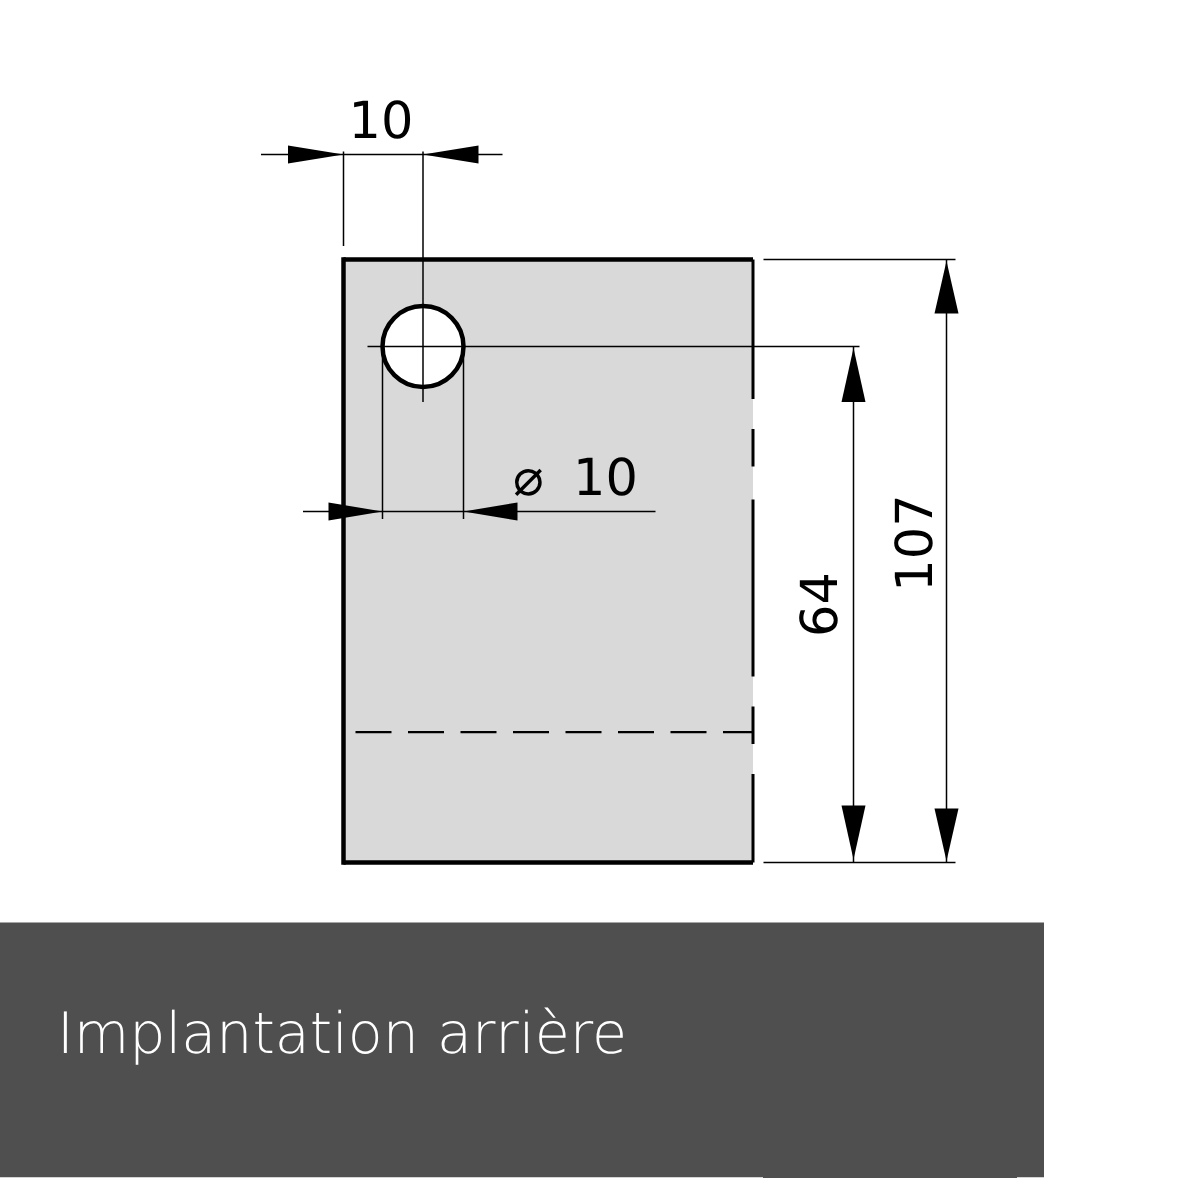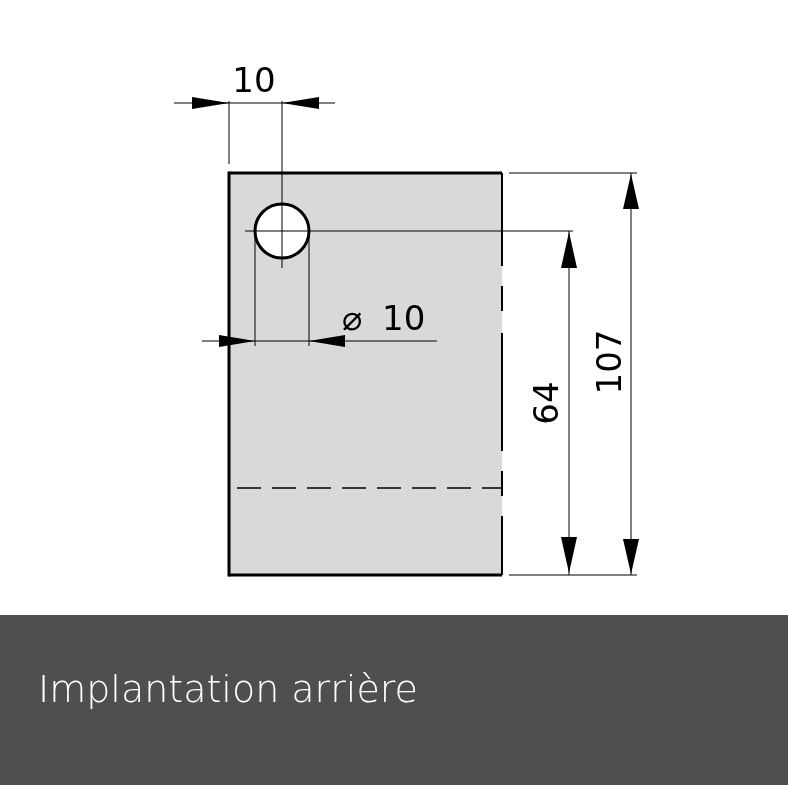--- a/index.html
+++ b/index.html
@@ -1,18 +1,18 @@
 <!DOCTYPE html>
 <html><head>
   <meta charset="utf-8">
   <style>
     html, body { margin: 0; padding: 0; }
     body { width: 800px; height: 785px; background: #ffffff; position: relative; overflow: hidden; font-family: "DejaVu Sans", sans-serif; }
     #drawing { position: absolute; left: 0; top: 16px; width: 800px; height: 615px; margin-left: 32px; }
-    #caption-bar { position: absolute; left: 0; top: 615px; width: 788px; height: 170px; background: #4f4f4f; }
+    #caption-bar { position: absolute; left: 0; top: 615px; width: 696px; height: 170px; background: #4f4f4f; }
     #caption-text { position: absolute; left: 38px; top: 52px; color: #ffffff; font-family: "DejaVu Sans", sans-serif; font-size: 38px; font-weight: 300; letter-spacing: 0px; white-space: nowrap; }
     svg text { font-family: "DejaVu Sans", sans-serif; fill: #000; }
   </style>
 </head>
 <body>
 
 <div id="drawing">
   <svg width="800" height="615" viewBox="0 0 800 615" xmlns="http://www.w3.org/2000/svg">
 
     <g>

